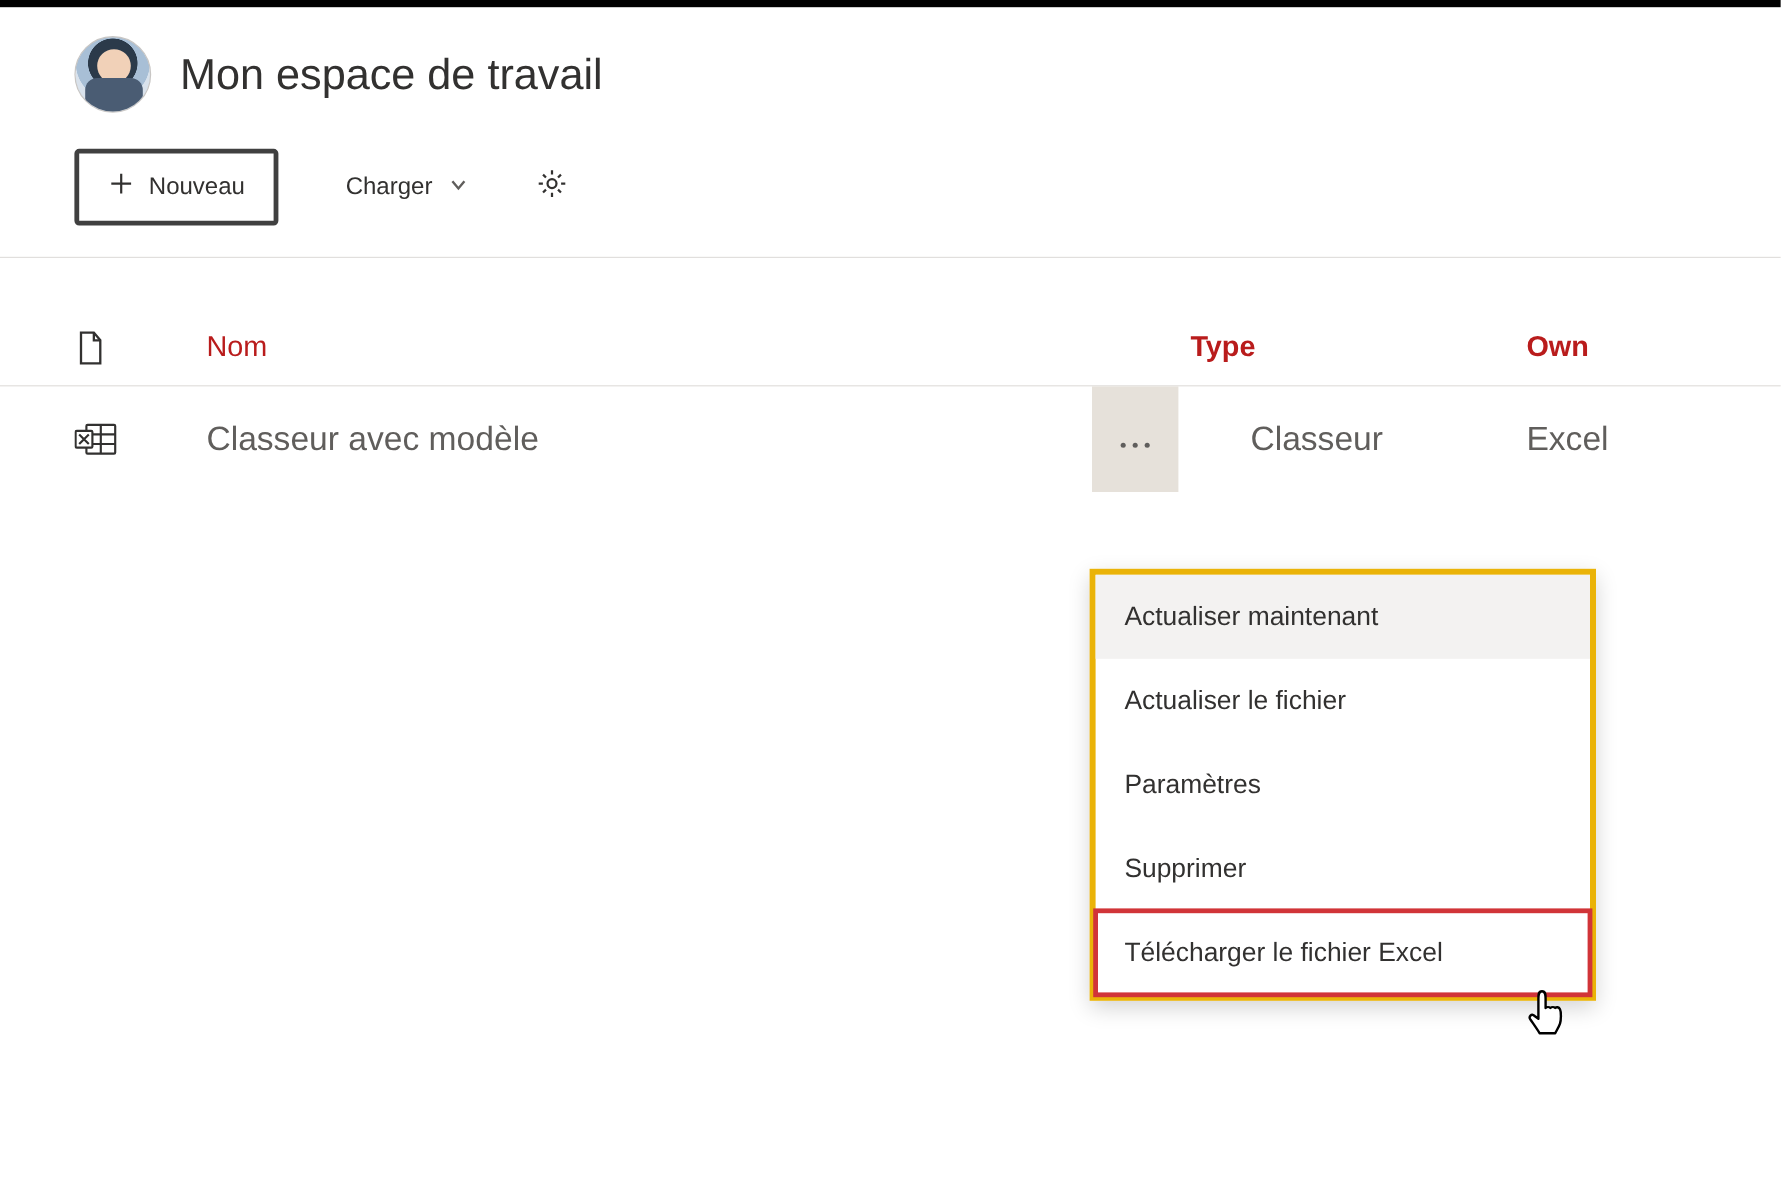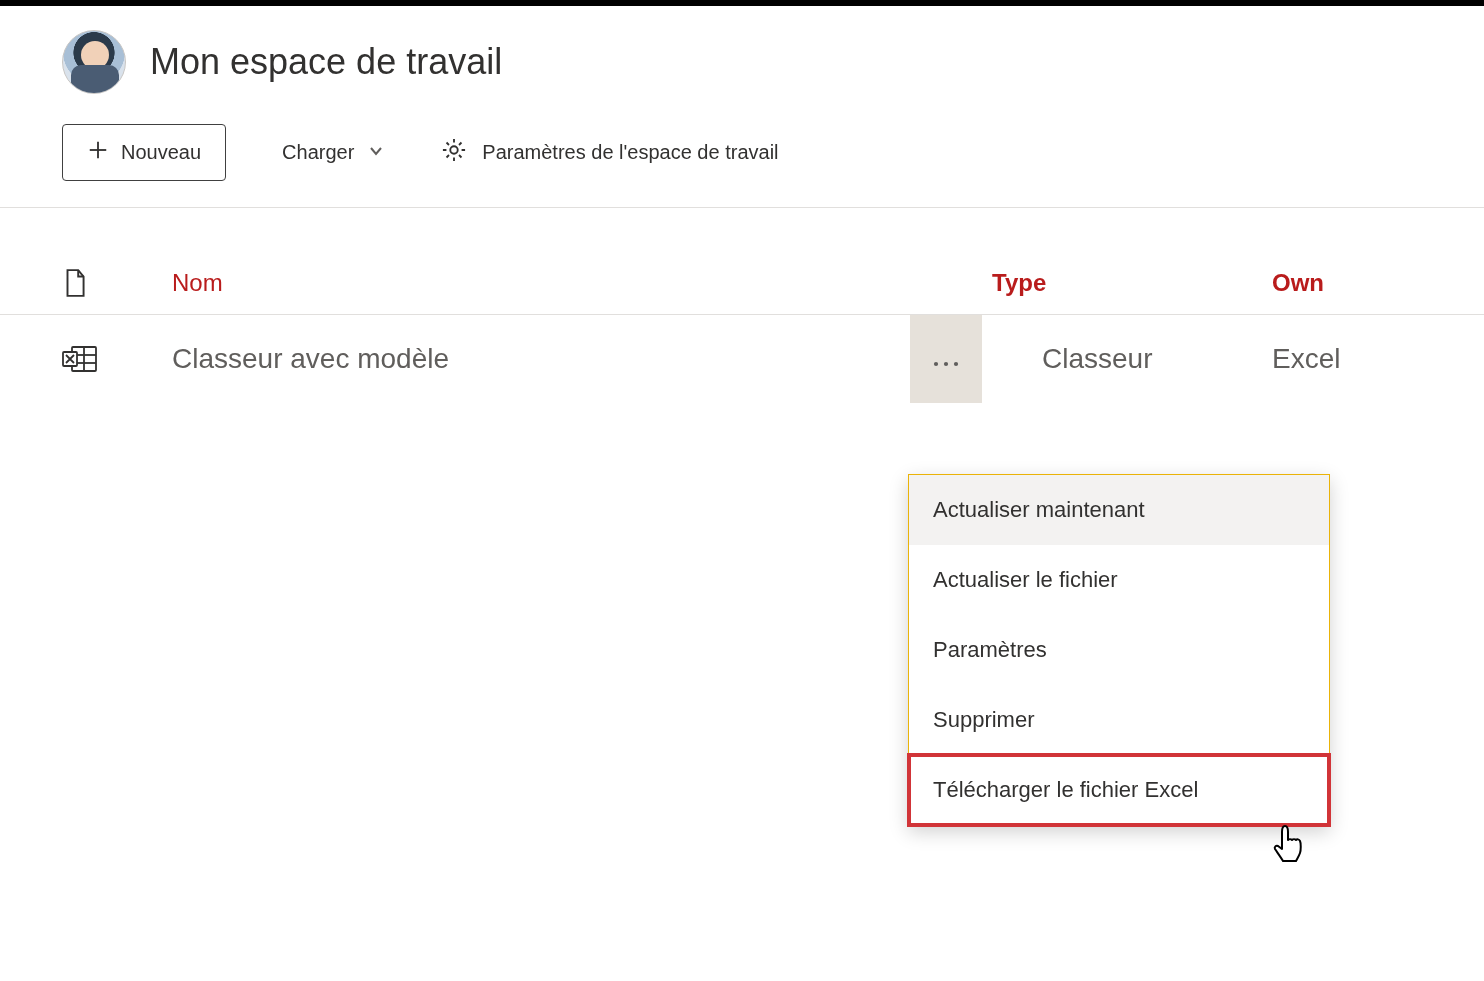--- a/index.html
+++ b/index.html
@@ -56,21 +56,21 @@
     display: flex;
     align-items: center;
     padding: 18px 0 26px 62px;
     gap: 56px;
     border-bottom: 1px solid #e1dfdd;
   }
   .btn-new {
     display: inline-flex;
     align-items: center;
     gap: 12px;
-    border: 1px solid #404040;
+    border: 4px solid #404040;
     background: #ffffff;
     border-radius: 4px;
     padding: 14px 24px;
     font-size: 20px;
     color: #323130;
     cursor: pointer;
   }
   .btn-new svg { width: 22px; height: 22px; stroke: #323130; }
   .toolbar-link {
     display: inline-flex;
@@ -120,21 +120,21 @@
   .more-btn svg { width: 28px; height: 8px; fill: #605e5c; }
   .row .col-type { color:#605e5c; font-weight:400; padding-left: 50px; }
   .row .col-owner { color:#605e5c; font-weight:400; }
   .menu {
     position: absolute;
     left: 908px;
     top: 474px;
     width: 422px;
     background: #ffffff;
     box-shadow: 0 6px 18px rgba(0,0,0,0.18);
-    border: 1px solid #eab308;
+    border: 5px solid #eab308;
   }
   .menu-item {
     padding: 22px 24px;
     font-size: 22px;
     color: #323130;
     cursor: pointer;
   }
   .menu-item.hover { background: #f3f2f1; }
   .menu-item.highlight {
     outline: 4px solid #d13438;
@@ -179,21 +179,20 @@
     </span>
   </div>
 
   <div class="toolbar-link">
     <span>
       <svg class="gear" viewBox="0 0 24 24" fill="none" stroke="#323130" stroke-width="1.6">
         <circle cx="12" cy="12" r="3.2"></circle>
         <path d="M12 2.5v3M12 18.5v3M21.5 12h-3M5.5 12h-3M18.4 5.6l-2.1 2.1M7.7 16.3l-2.1 2.1M18.4 18.4l-2.1-2.1M7.7 7.7L5.6 5.6"></path>
       </svg>
     </span>
-    <span>Paramètres de l'espace de travail</span>
   </div>
 </div>
 
 <div class="table-head">
   <div class="col-icon">
     <svg viewBox="0 0 24 28" stroke-width="1.8">
         <path d="M5 2h10l5 6v18H5z"></path>
         <path d="M15 2v6h5"></path>
       </svg>
   </div>

